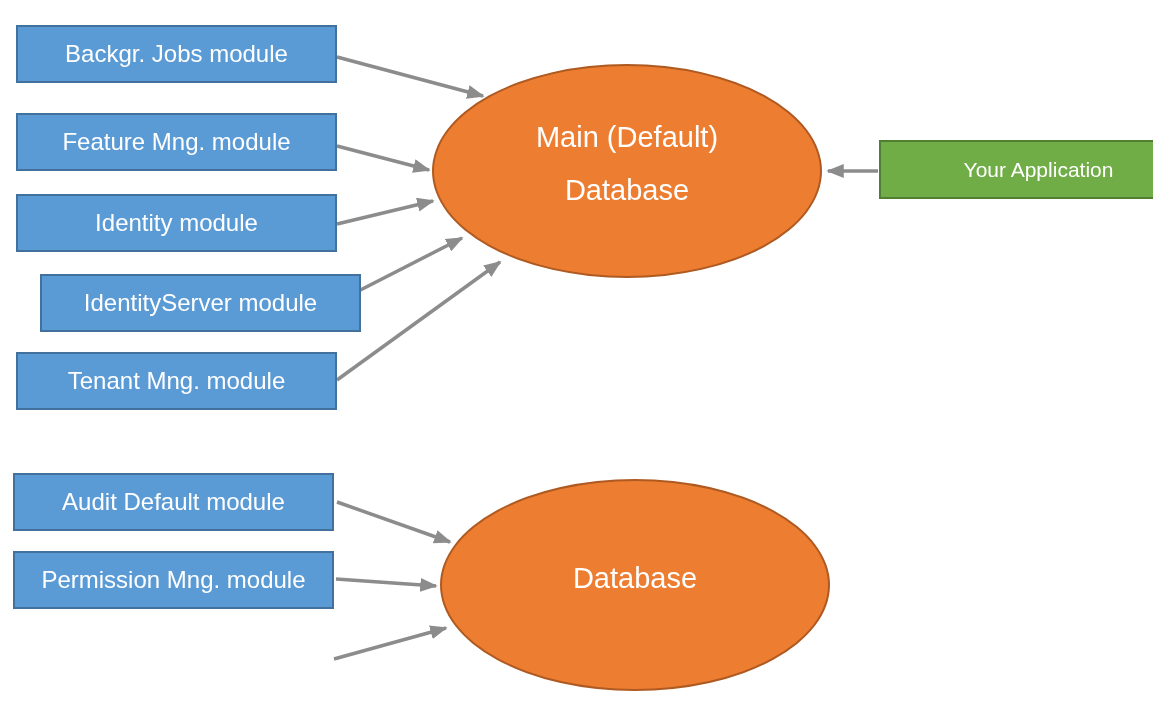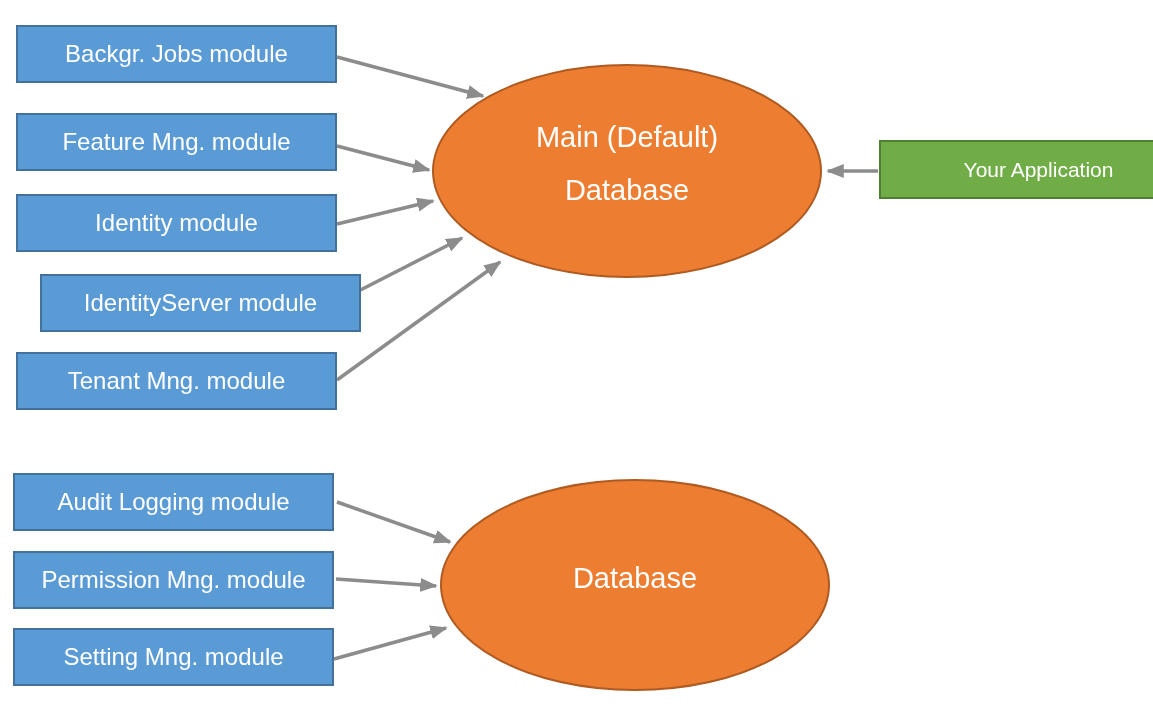--- a/index.html
+++ b/index.html
@@ -108,26 +108,23 @@
   <div class="db" id="main-db">
     <span class="line">Main (Default)</span>
     <span class="line">Database</span>
   </div>
 
   <div class="app" id="your-app">
     <span>Your Application</span>
   </div>
 
   <div class="module" id="mod-audit-logging">
-    <span>Audit Logging module</span>
+    <span>Audit Default module</span>
   </div>
   <div class="module" id="mod-permission-mng">
     <span>Permission Mng. module</span>
-  </div>
-  <div class="module" id="mod-setting-mng">
-    <span>Setting Mng. module</span>
   </div>
 
   <div class="db" id="second-db">
     <span class="line">Database</span>
   </div>
 
 </div>
 
 </body></html>

